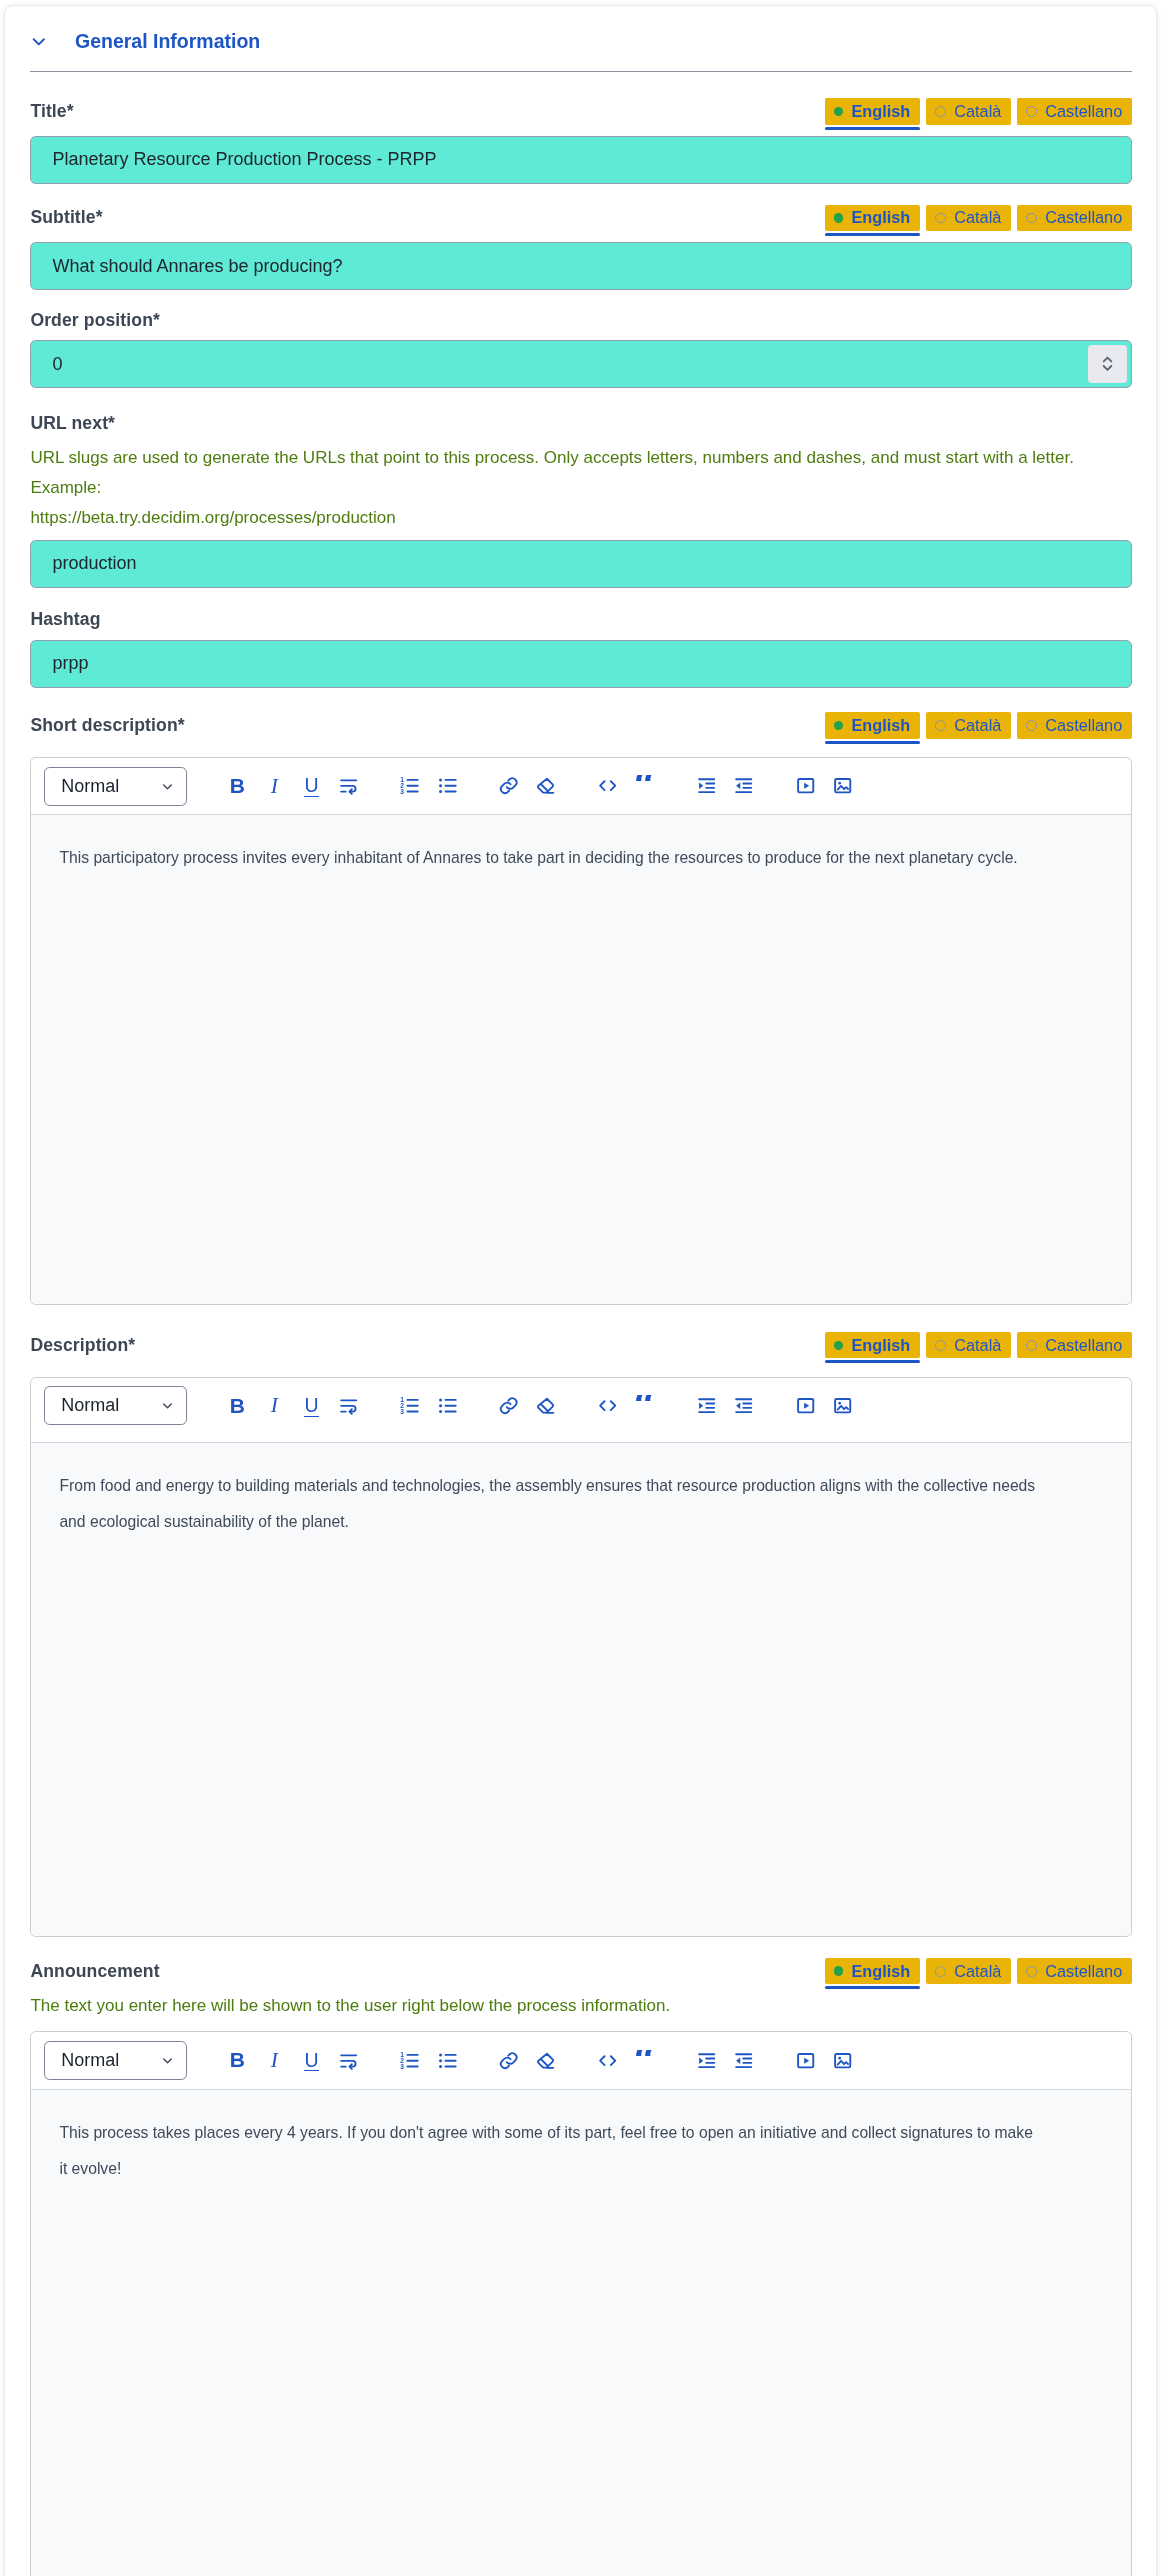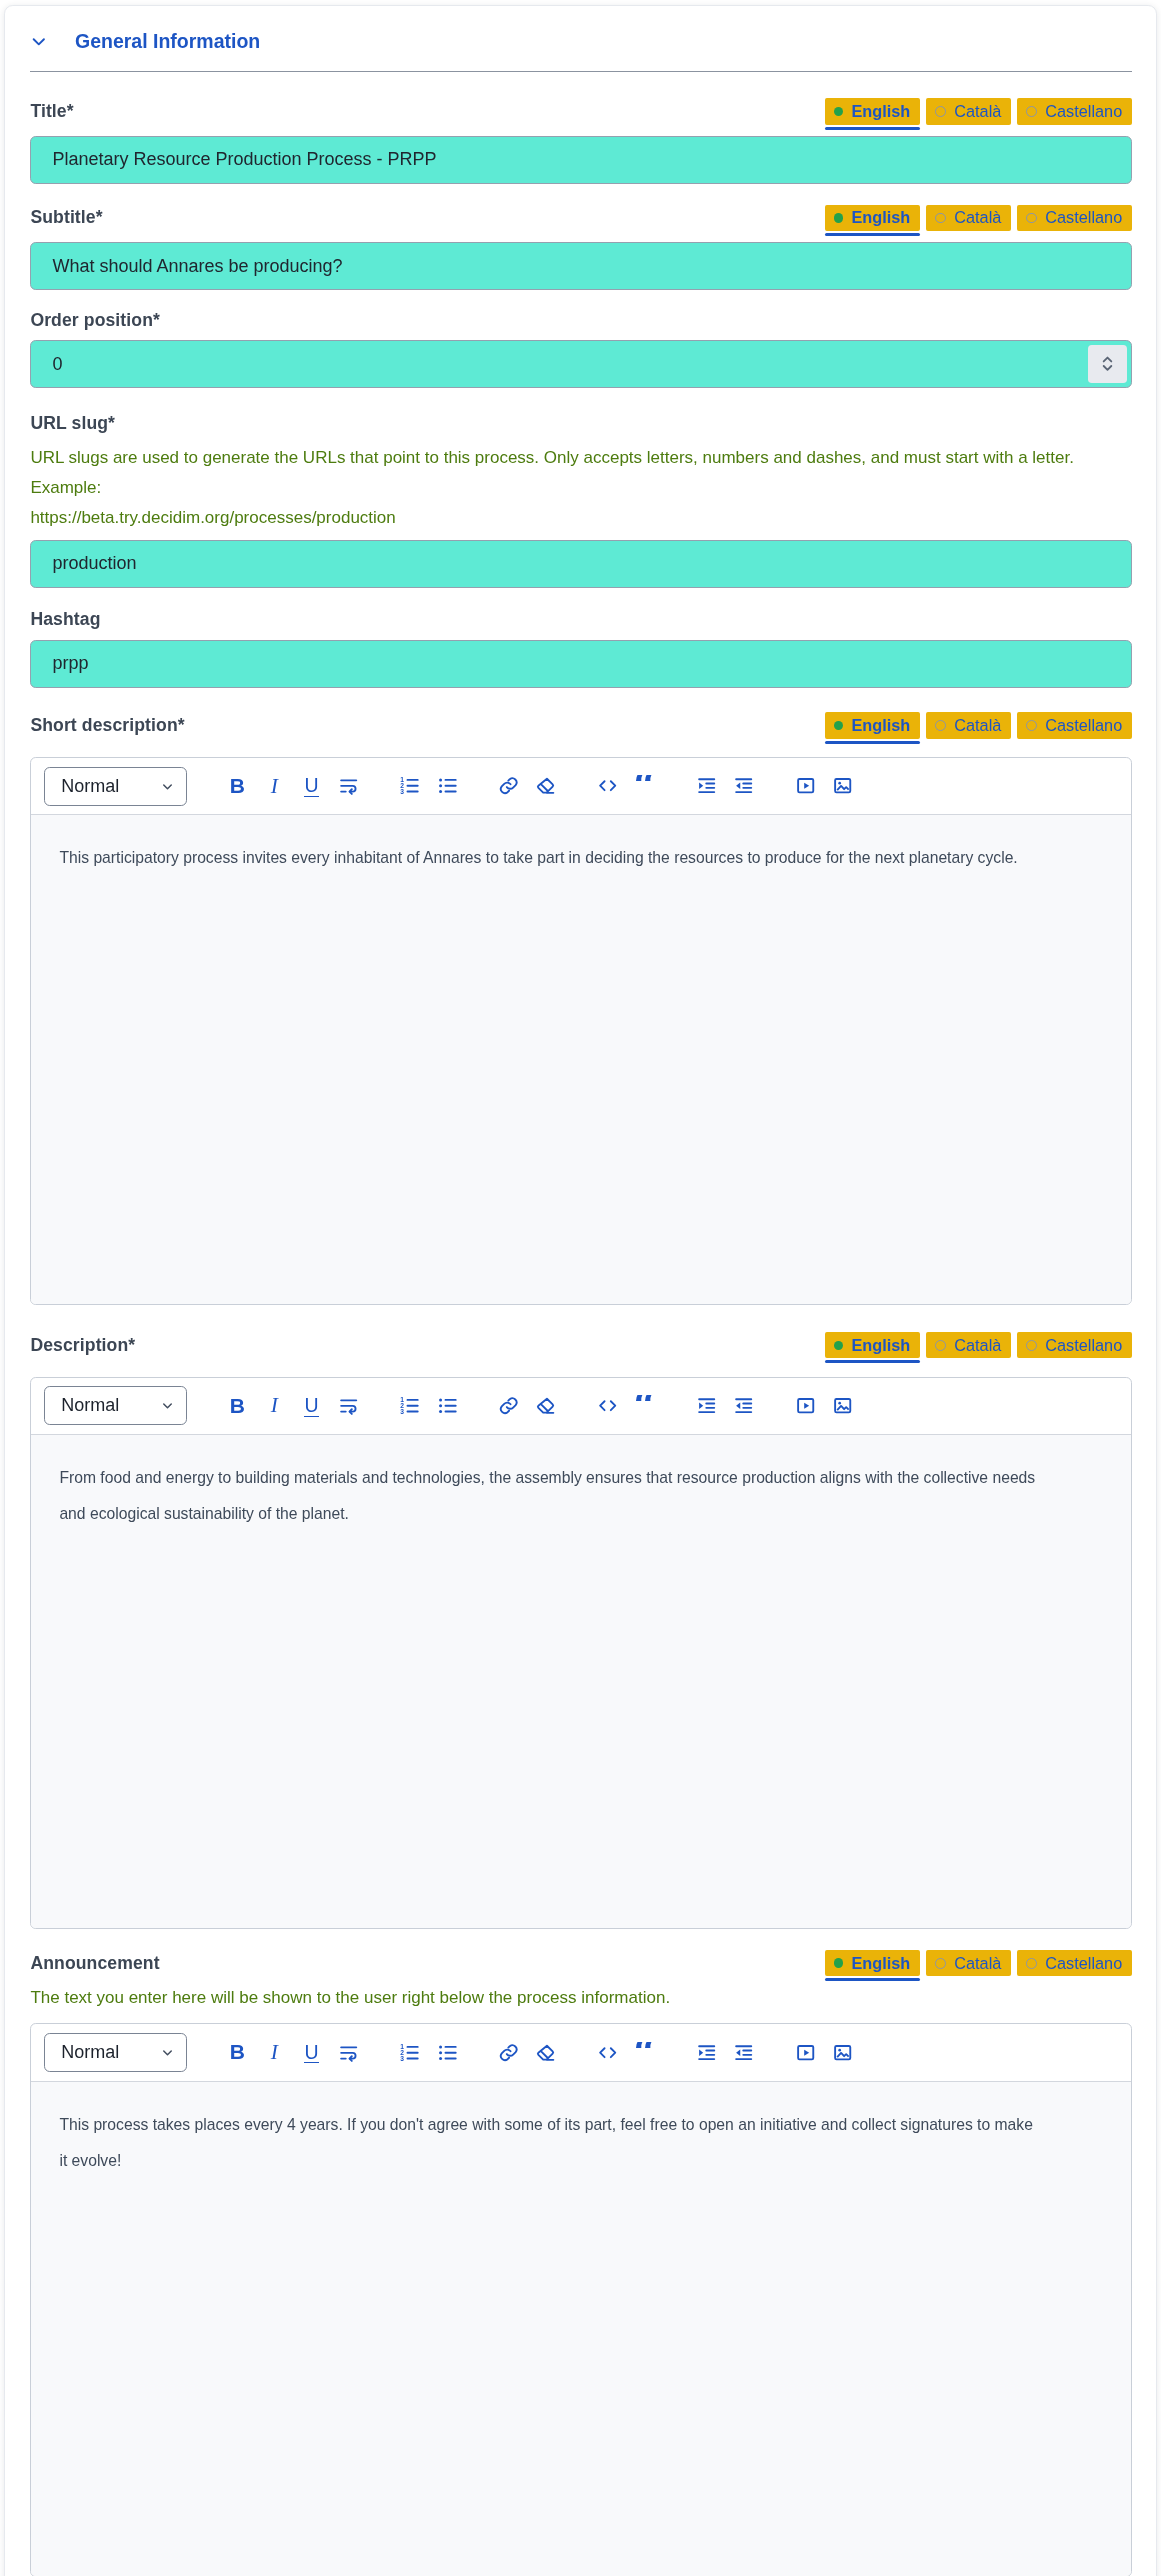--- a/index.html
+++ b/index.html
@@ -110,21 +110,21 @@
     border-top: 1.3px solid #d3d7de;
     background: #f8f9fb;
     padding: 25px 28px;
     cursor: text;
   }
   .editor-body p {
     margin: 0; font-size: 15.7px; line-height: 36px;
     color: #3e4a5a; max-width: 981px;
   }
   .h-sd { height: 490px; }
-  .h-d  { height: 494px; }
+  .h-d  { height: 494px; margin-top: 8px; }
   .h-a  { height: 495px; }
 </style>
 </head>
 <body>
 
 <div class="card">
 
   <div class="accordion-header">
     <svg width="17.6" height="17.6" viewBox="0 0 24 24" fill="none" stroke="#1d55c4" stroke-width="2.6" stroke-linecap="round" stroke-linejoin="round">
         <path d="M5 8.5l7 7 7-7"></path>
@@ -190,21 +190,21 @@
         <svg width="19" height="21.4" viewBox="0 0 24 28" fill="none" stroke="#5b6575" stroke-width="2.4" stroke-linecap="round" stroke-linejoin="round">
           <path d="M7 11l5-5 5 5"></path>
             <path d="M7 17l5 5 5-5"></path>
         </svg>
       </div>
     </div>
   </div>
 
   <div class="field mt-lg">
     <div class="label-row no-tabs">
-      <span class="field-label">URL slug*</span>
+      <span class="field-label">URL next*</span>
     </div>
     <div class="help-text">
       <div>URL slugs are used to generate the URLs that point to this process. Only accepts letters, numbers and dashes, and must start with a letter. Example:</div>
       <div>https://beta.try.decidim.org/processes/production</div>
     </div>
     <div class="input-wrap" style="margin-top:6.3px;">
       <input class="text-field" type="text" value="production" style="">
     </div>
   </div>
 

